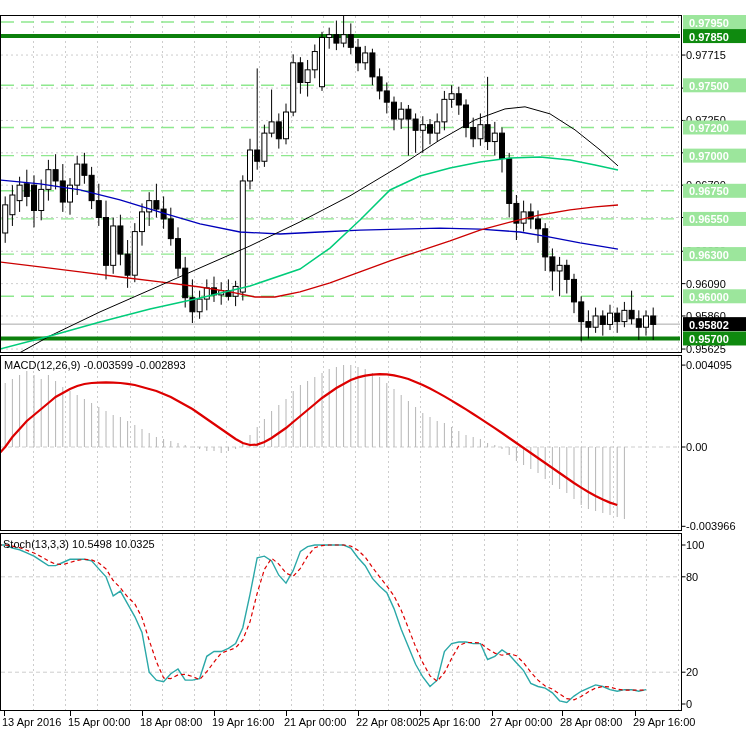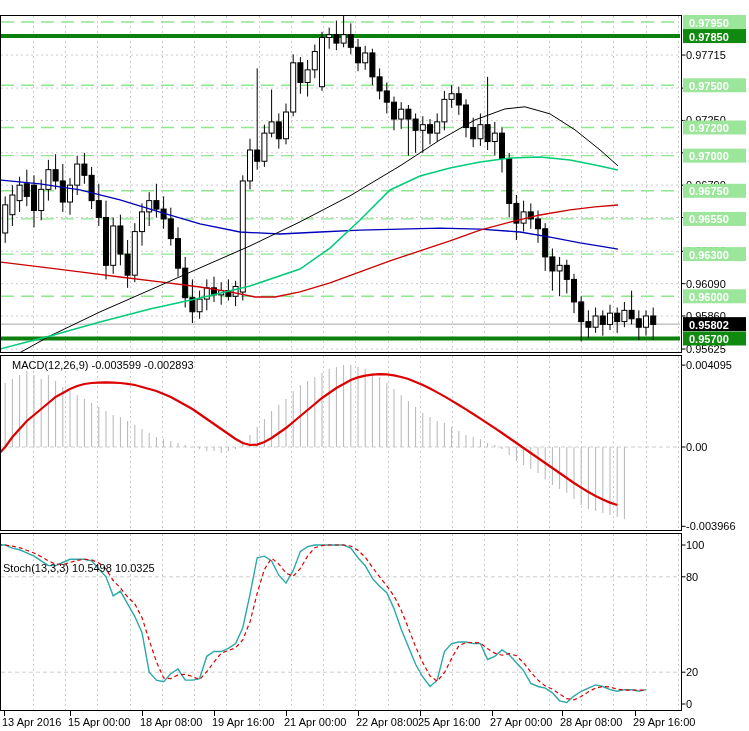--- a/index.html
+++ b/index.html
@@ -2,22 +2,22 @@
 <html><head>
 <meta charset="utf-8">
 <style>
   html,body{margin:0;padding:0;background:#fff;}
   #win{position:relative;width:749px;height:731px;background:#fff;overflow:hidden;
        font-family:"Liberation Sans","DejaVu Sans",sans-serif;}
   #chart-svg{position:absolute;left:0;top:0;}
   .overlay{position:absolute;font-size:11px;color:#000;white-space:nowrap;}
   #title{left:4px;top:3px;font-weight:bold;}
   #title .tri{font-size:9px;margin-right:5px;}
-  #macd-label{left:12px;top:359px;}
-  #stoch-label{left:3px;top:538px;margin-top:24px;}
+  #macd-label{left:4px;top:359px;}
+  #stoch-label{left:3px;top:538px;}
   text{font-family:"Liberation Sans","DejaVu Sans",sans-serif;}
 </style>
 </head>
 <body>
 
 <div id="win">
   <svg id="chart-svg" width="749" height="731">
       <defs>
         <clipPath id="clipP">
           <rect x="1" y="16" width="680" height="336"></rect>

